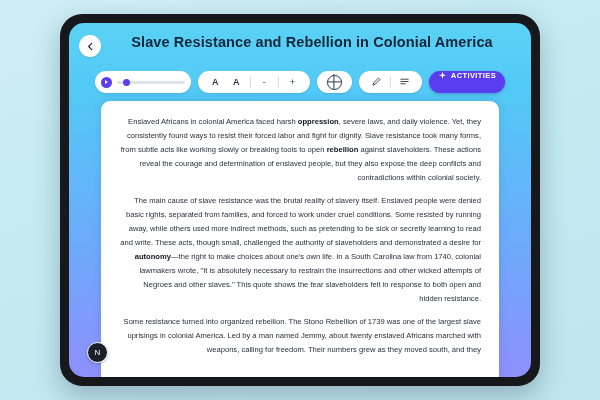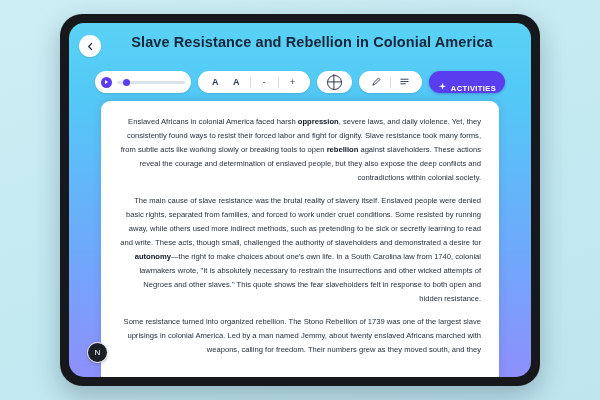--- a/index.html
+++ b/index.html
@@ -167,21 +167,21 @@
     position: absolute; left: -1.2px; right: -1.2px; top: 50%;
     height: 0; border-top: 1.2px solid #2c3a4c;
     transform: translateY(-0.6px);
   }
   .activities {
     background: #5b3df0;
     color: #ffffff;
     border-radius: 13px;
     height: 22px;
     display: flex;
-    align-items: flex-end;
+    align-items: flex-start;
     gap: 4px;
     padding: 0 9px;
     font-size: 7.5px;
     font-weight: bold;
     letter-spacing: 0.4px;
     box-shadow: 0 1px 3px rgba(40,20,120,0.3);
     cursor: pointer;
     box-sizing: border-box;
   }
 

